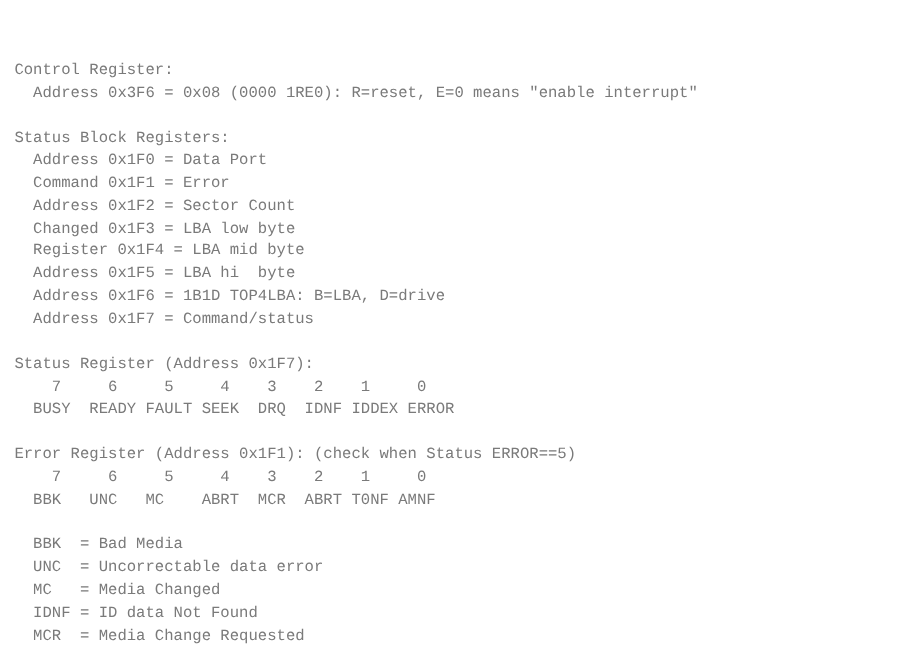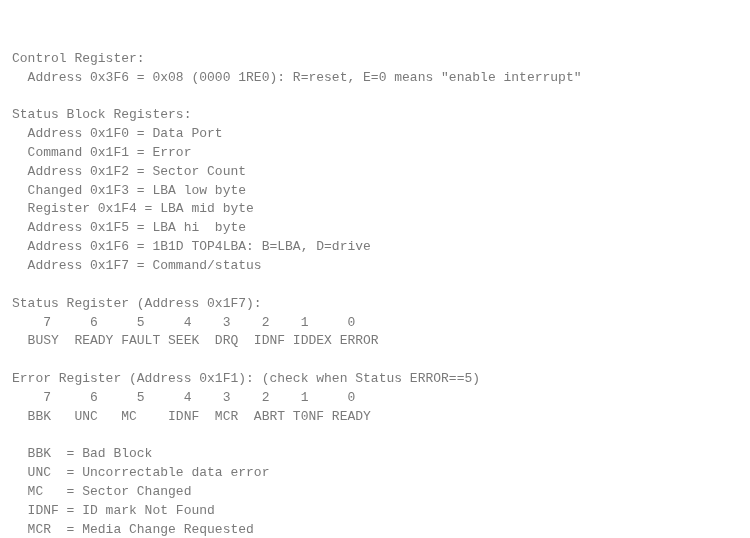--- a/index.html
+++ b/index.html
@@ -28,23 +28,23 @@
 <span>  Address 0x1F5 = LBA hi  byte</span>
 <span>  Address 0x1F6 = 1B1D TOP4LBA: B=LBA, D=drive</span>
 <span>  Address 0x1F7 = Command/status</span>
 <span></span>
 <span>Status Register (Address 0x1F7):</span>
 <span>    7     6     5     4    3    2    1     0</span>
 <span>  BUSY  READY FAULT SEEK  DRQ  IDNF IDDEX ERROR</span>
 <span></span>
 <span>Error Register (Address 0x1F1): (check when Status ERROR==5)</span>
 <span>    7     6     5     4    3    2    1     0</span>
-<span>  BBK   UNC   MC    IDNF  MCR  ABRT T0NF READY</span>
+<span>  BBK   UNC   MC    ABRT  MCR  ABRT T0NF AMNF</span>
 <span></span>
-<span>  BBK  = Bad Block</span>
+<span>  BBK  = Bad Media</span>
 <span>  UNC  = Uncorrectable data error</span>
-<span>  MC   = Sector Changed</span>
-<span>  IDNF = ID mark Not Found</span>
+<span>  MC   = Media Changed</span>
+<span>  IDNF = ID data Not Found</span>
 <span>  MCR  = Media Change Requested</span>
 
 
 </div>
 
 
 </body></html>

